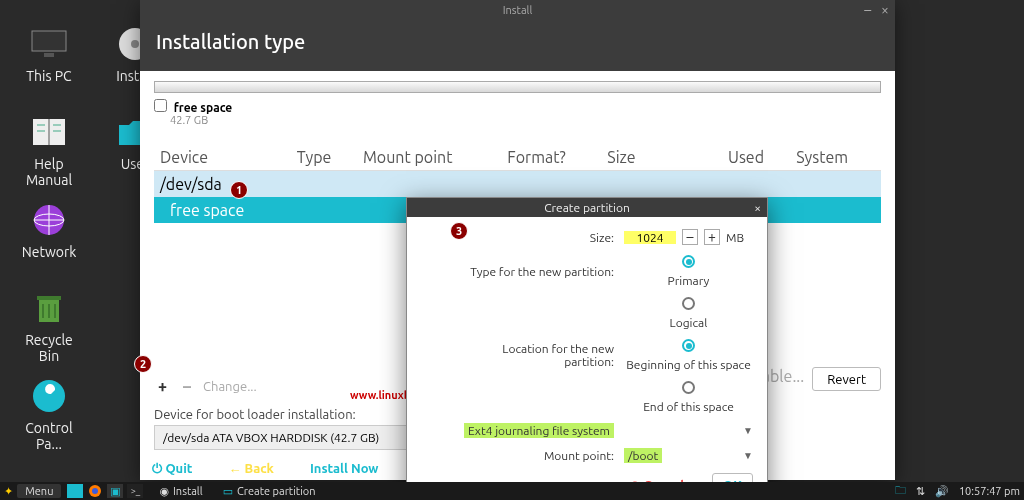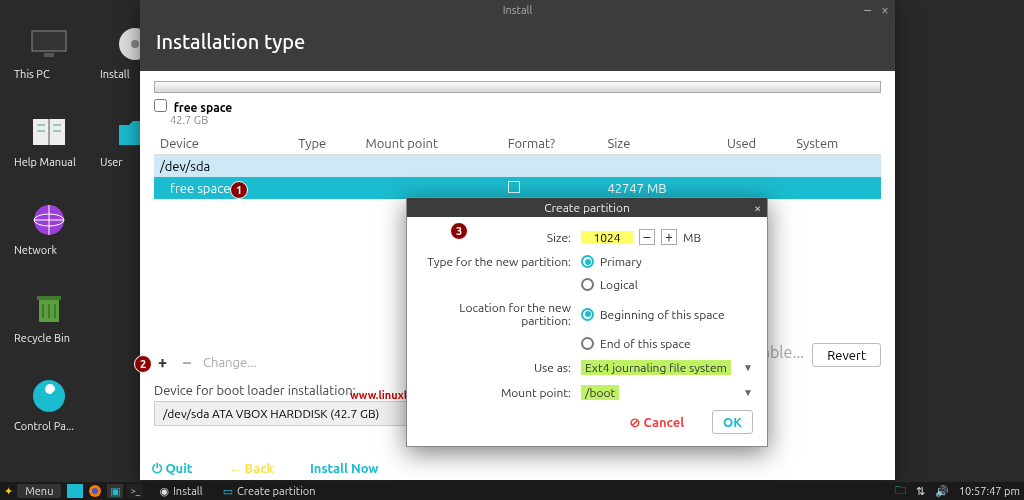--- a/index.html
+++ b/index.html
@@ -1,36 +1,36 @@
 <!DOCTYPE html>
 <html><head>
 <meta charset="utf-8">
 <style>
 * { margin: 0; padding: 0; box-sizing: border-box; font-family: "Segoe UI", "Ubuntu", sans-serif; }
 body { width: 1024px; height: 500px; background: #2a2a2a; overflow: hidden; position: relative; }
 
 
 .desktop { position: absolute; top: 0; left: 0; }
-.di { position: absolute; width: 70px; text-align: left; color: #eee; font-size: 11px; }
+.di { position: absolute; width: 70px; text-align: center; color: #eee; font-size: 14px; }
 .di .ic { width: 40px; height: 40px; margin: 0 auto 4px; display: flex; align-items: center; justify-content: center; }
 .di .lbl { display: block; }
 
 
 .installwin { position: absolute; left: 140px; top: 0; width: 755px; height: 480px; background: #fff; box-shadow: 0 4px 20px rgba(0,0,0,.5); }
 .installwin .titlebar { height: 20px; background: #3c3c3c; color: #aaa; font-size: 11px; display: flex; align-items: center; justify-content: center; position: relative; }
 .installwin .titlebar .wc { position: absolute; right: 6px; display: flex; gap: 10px; font-size: 14px; cursor: pointer; }
 .installwin .header { background: #3c3c3c; color: #fff; padding: 10px 16px 18px; font-size: 20px; font-weight: 500; }
 .installwin .body { background: #fff; padding: 10px 14px; }
 
 .shinybar { height: 12px; background: linear-gradient(#fafafa,#d8d8d8); border: 1px solid #aaa; margin-bottom: 6px; }
 .fslabel { font-size: 12px; font-weight: 600; }
 .fslabel input { margin-right: 4px; }
 .subtle { font-size: 11px; color: #888; margin-left: 16px; }
 
-table.dev { width: 100%; border-collapse: collapse; margin-top: 6px; font-size: 13px; padding-left: 36px; }
+table.dev { width: 100%; border-collapse: collapse; margin-top: 18px; font-size: 16px; padding-left: 36px; }
 table.dev thead th { text-align: left; font-weight: 400; color: #555; padding: 4px 6px; border-bottom: 1px solid #ddd; }
 table.dev td { padding: 4px 6px; }
 .row-sda td { background: #cfe8f5; }
 .row-sel td { background: #1bbccf; color: #fff; }
 .row-sel .ck { display:inline-block; width:12px; height:12px; border:1px solid rgba(255,255,255,.9); }
 
 .tblspace { height: 150px; }
 
 .toolbar { display: flex; align-items: center; gap: 8px; font-size: 13px; color: #333; margin-top: 4px; }
 .toolbar .btn, .form-actions .btn, .revert { padding: 4px 14px; border: 1px solid #bbb; border-radius: 3px; background: #fff; font-size: 13px; cursor: pointer; }
@@ -46,27 +46,27 @@
 .bottomrow { position: absolute; left: 152px; bottom: 23px; width: 730px; display: flex; justify-content: flex-start; gap: 36px; font-size: 13px; }
 .bottomrow .q { color: #1bbccf; font-weight: 600; }
 .bottomrow .b { color: #fde047; font-weight: 600; }
 .bottomrow .i { color: #1bbccf; font-weight: 700; }
 
 
 .dialog { position: absolute; left: 406px; top: 197px; width: 362px; background: #fff; border: 1px solid #888; box-shadow: 0 6px 24px rgba(0,0,0,.5); }
 .dialog .dt { background: #3c3c3c; color: #eee; font-size: 12px; padding: 3px 6px; display: flex; justify-content: center; position: relative; }
 .dialog .dt .x { position: absolute; right: 6px; cursor: pointer; }
 .dialog .form { padding: 12px 14px; font-size: 12px; color: #333; }
-.frow { display: flex; align-items: center; margin-bottom: 10px; }
+.frow { display: flex; align-items: center; margin-bottom: 10px; margin-left: 43px; }
 .frow .fl { width: 160px; text-align: right; padding-right: 10px; }
 .frow .fc { flex: 1; display: flex; align-items: center; gap: 6px; }
 .hl { background: #bef264; padding: 1px 4px; }
 .sizein { width: 52px; text-align: center; border: none; background: #ffff66; font-size: 12px; }
 .stepper { width: 16px; height: 16px; border: 1px solid #aaa; display: flex; align-items: center; justify-content: center; font-size: 14px; cursor: pointer; }
-.radio { display: flex; align-items: center; gap: 5px; }
+.radio { display: flex; align-items: center; gap: 5px; flex-direction: column; }
 .radio .r { width: 13px; height: 13px; border: 2px solid #777; border-radius: 50%; display: inline-flex; align-items: center; justify-content: center; }
 .radio .r.on { border-color: #1bbccf; }
 .radio .r.on::after { content: ""; width: 6px; height: 6px; background: #1bbccf; border-radius: 50%; }
 .sel { display: flex; align-items: center; justify-content: space-between; width: 170px; }
 .sel .car { color: #666; font-size: 10px; }
 .form-actions { display: flex; gap: 14px; justify-content: flex-end; margin-top: 4px; }
 .form-actions .cancel { border:none; color:#ef4444; font-weight:600; }
 .form-actions .cancel::before { content:"⊘ "; }
 .form-actions .ok { color:#1bbccf; font-weight:600; padding:4px 10px; }
 
@@ -265,21 +265,20 @@
         </div>
     </div>
     <div class="frow">
         <div class="fl"></div>
       <div class="fc radio">
           <span class="r"></span>
           <span>End of this space</span>
         </div>
     </div>
     <div class="frow">
-      <div class="fl">Use as:</div>
       <div class="fc sel">
           <span class="hl">Ext4 journaling file system</span>
           <span class="car">▼</span>
         </div>
     </div>
     <div class="frow">
       <div class="fl">Mount point:</div>
       <div class="fc sel">
           <span class="hl">/boot</span>
           <span class="car">▼</span>

